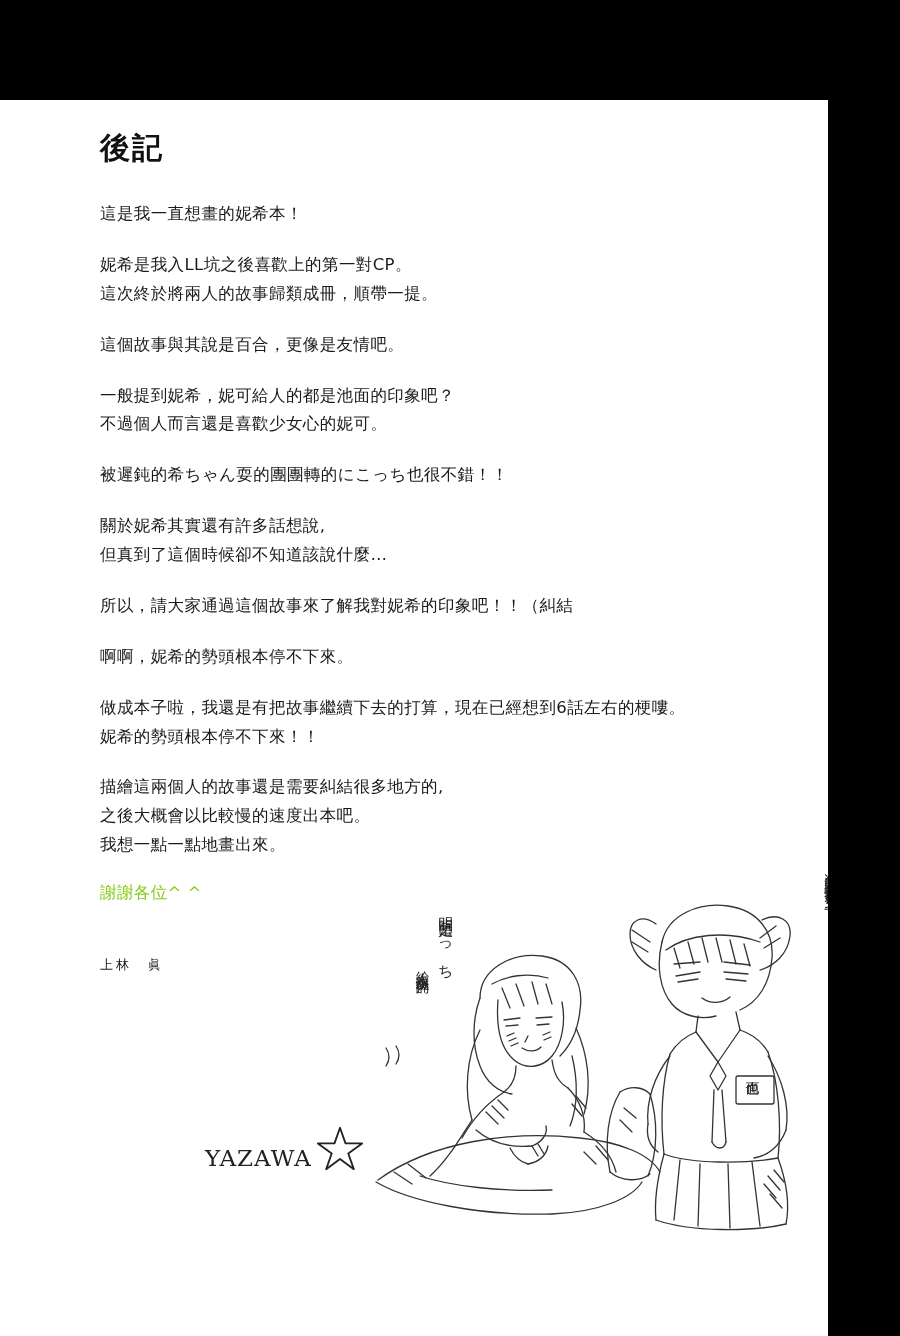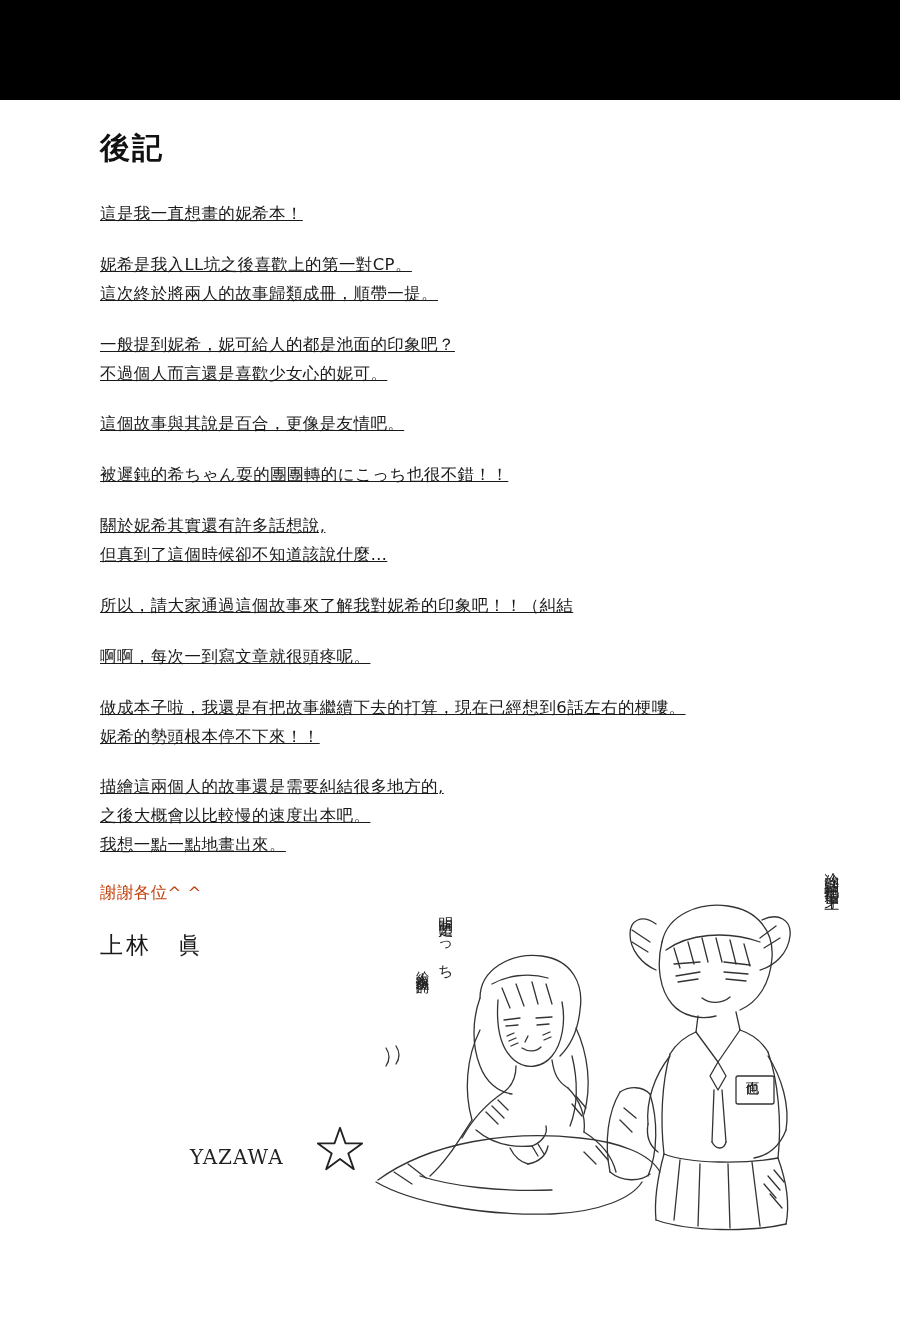--- a/index.html
+++ b/index.html
@@ -2,21 +2,21 @@
 <html><head>
 <meta charset="utf-8">
 <style>
   html, body {
     margin: 0;
     padding: 0;
     background: #000000;
   }
   .page {
     position: relative;
-    width: 900px;
+    width: 828px;
     height: 1336px;
     background: #000000;
     overflow: hidden;
     font-family: "DejaVu Sans", "Liberation Sans", sans-serif;
   }
   .paper {
     position: absolute;
     left: 0;
     top: 100px;
     width: 900px;
@@ -45,31 +45,30 @@
     margin: 0 0 34px 0;
     line-height: 1.2;
   }
   .para {
     font-size: 16.5px;
     line-height: 1.75;
     color: #1a1a1a;
     margin: 0 0 22px 0;
     letter-spacing: 0.4px;
     white-space: pre-line;
-    text-decoration: underline;
   }
   .signature {
-    font-size: 23px;
+    font-size: 13px;
     color: #1a1a1a;
     letter-spacing: 3px;
-    margin-top: 26px;
+    margin-top: 52px;
   }
   .thanks {
     font-size: 16.5px;
-    color: #c2410c;
+    color: #84cc16;
     letter-spacing: 0.4px;
     margin-top: 19px;
   }
 
   
   .illus {
     position: absolute;
     left: 180px;
     top: 880px;
     width: 700px;
@@ -87,24 +86,24 @@
     color: #222222;
     letter-spacing: 3px;
     line-height: 1.25;
   }
   .vtext.small {
     font-size: 13.5px;
     letter-spacing: 2px;
   }
   .yazawa {
     position: absolute;
-    left: 190px;
+    left: 205px;
     top: 1145px;
     font-family: "DejaVu Serif", "Liberation Serif", serif;
-    font-size: 20px;
+    font-size: 23px;
     letter-spacing: 1px;
     color: #222222;
   }
   .star {
     position: absolute;
     left: 317px;
     top: 1125px;
     width: 46px;
     height: 46px;
   }
@@ -117,28 +116,28 @@
   <div class="top-band"></div>
 
   <div class="paper"></div>
 
   <div class="content">
     <h1 class="afterword-title">後記</h1>
 
     <p class="para">這是我一直想畫的妮希本！</p>
     <p class="para">妮希是我入LL坑之後喜歡上的第一對CP。
 這次終於將兩人的故事歸類成冊，順帶一提。</p>
+    <p class="para">這個故事與其說是百合，更像是友情吧。</p>
     <p class="para">一般提到妮希，妮可給人的都是池面的印象吧？
 不過個人而言還是喜歡少女心的妮可。</p>
-    <p class="para">這個故事與其說是百合，更像是友情吧。</p>
     <p class="para">被遲鈍的希ちゃん耍的團團轉的にこっち也很不錯！！</p>
     <p class="para">關於妮希其實還有許多話想說,
 但真到了這個時候卻不知道該說什麼…</p>
     <p class="para">所以，請大家通過這個故事來了解我對妮希的印象吧！！（糾結</p>
-    <p class="para">啊啊，每次一到寫文章就很頭疼呢。</p>
+    <p class="para">啊啊，妮希的勢頭根本停不下來。</p>
     <p class="para">做成本子啦，我還是有把故事繼續下去的打算，現在已經想到6話左右的梗嘍。
 妮希的勢頭根本停不下來！！</p>
     <p class="para">描繪這兩個人的故事還是需要糾結很多地方的,
 之後大概會以比較慢的速度出本吧。
 我想一點一點地畫出來。</p>
 
     <div class="thanks">謝謝各位^ ^</div>
     <div class="signature">上林　眞</div>
   </div>
 

